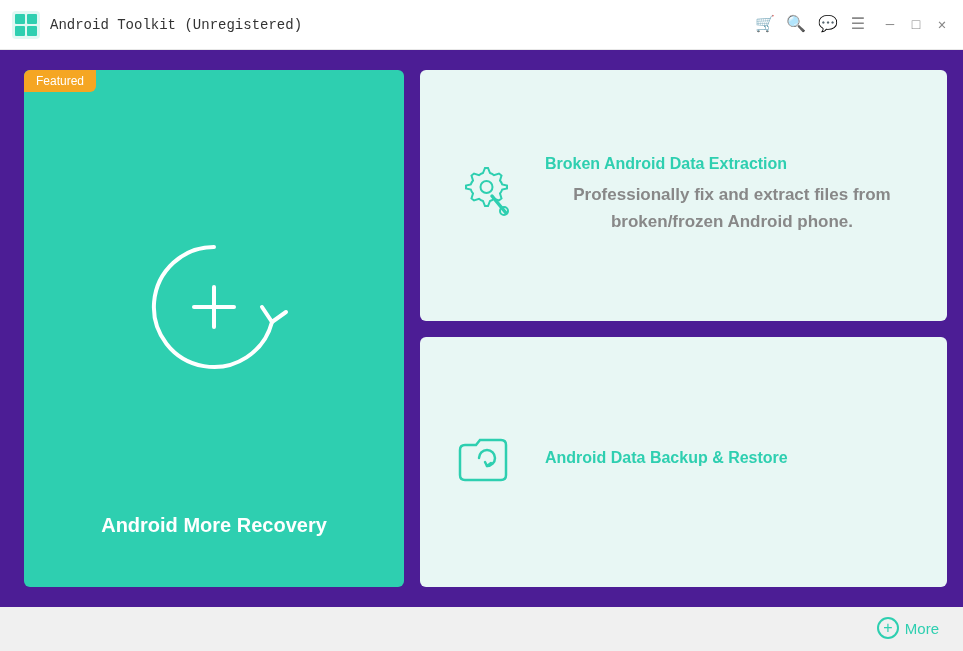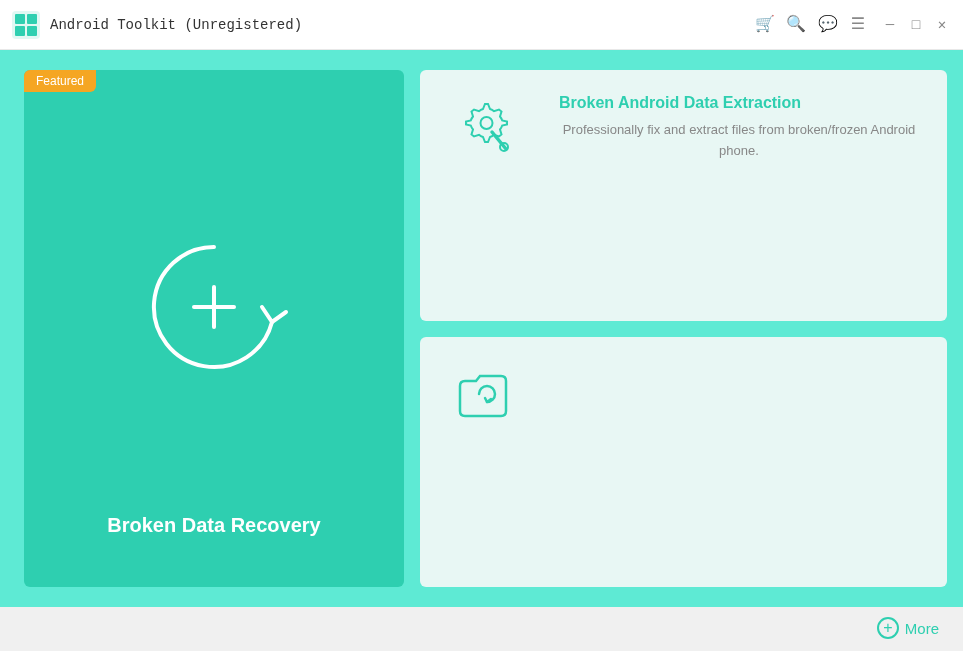--- a/index.html
+++ b/index.html
@@ -61,21 +61,21 @@
       cursor: pointer;
       font-size: 14px;
     }
 
     
     .main-content {
       flex: 1;
       padding: 20px 16px 20px 24px;
       display: flex;
       flex-direction: column;
-      background: #5eead4;
+      background: #4c1d95;
     }
 
     
     .cards-grid {
       display: flex;
       gap: 16px;
       flex: 1;
     }
 
     
@@ -136,40 +136,42 @@
       flex-direction: column;
       gap: 16px;
     }
 
     
     .side-card {
       background: #e8f7f4;
       border-radius: 6px;
       flex: 1;
       display: flex;
+      align-items: center;
       padding: 24px 28px;
-      gap: 41px;
+      gap: 27px;
       cursor: pointer;
     }
     .side-card-icon {
       flex-shrink: 0;
       color: #2ecfb0;
     }
     .side-card-text {}
     .side-card-title {
       color: #2ecfb0;
       font-size: 16px;
       font-weight: 600;
       margin-bottom: 8px;
     }
     .side-card-desc {
       color: #888;
-      font-size: 13px;
+      font-size: 17px;
       line-height: 1.6;
       text-align: center;
+      font-weight: bold;
     }
 
     
     .footer {
       display: flex;
       justify-content: flex-end;
       padding: 10px 24px 12px 0;
       background: #f0f0f0;
       flex-shrink: 0;
     }
@@ -236,21 +238,21 @@
         <svg class="recovery-circle-icon" viewBox="0 0 160 160">
 
           <path d="M80 20 A60 60 0 1 0 138 95" stroke="white" stroke-width="4" fill="none" stroke-linecap="round"></path>
 
           <polyline points="128,80 138,95 152,85" stroke="white" stroke-width="4" fill="none" stroke-linecap="round" stroke-linejoin="round"></polyline>
 
           <line x1="80" y1="60" x2="80" y2="100" stroke="white" stroke-width="4" stroke-linecap="round"></line>
           <line x1="60" y1="80" x2="100" y2="80" stroke="white" stroke-width="4" stroke-linecap="round"></line>
         </svg>
       </div>
-      <div class="featured-card-title">Broken Data Recovery</div>
+      <div class="featured-card-title">Android More Recovery</div>
     </div>
 
     <div class="right-column">
 
       <div class="side-card">
         <div class="side-card-icon">
           <svg width="70" height="70" viewBox="0 0 70 70" fill="none">
 
             <path d="M35 15 L37 10 L40 10 L42 15 C43.5 15.5 44.8 16.2 46 17.2 L51 15.5 L53.5 17.5 L52 22.5 C53 23.7 53.7 25 54.2 26.5 L59 27.5 L59 30.5 L54.2 31.5 C53.7 33 53 34.3 52 35.5 L53.5 40.5 L51 42.5 L46 40.8 C44.8 41.8 43.5 42.5 42 43 L40 48 L37 48 L35 43 C33.5 42.5 32.2 41.8 31 40.8 L26 42.5 L23.5 40.5 L25 35.5 C24 34.3 23.3 33 22.8 31.5 L18 30.5 L18 27.5 L22.8 26.5 C23.3 25 24 23.7 25 22.5 L23.5 17.5 L26 15.5 L31 17.2 C32.2 16.2 33.5 15.5 35 15Z" stroke="#2ecfb0" stroke-width="2" fill="none"></path>
             <circle cx="38.5" cy="29" r="6" stroke="#2ecfb0" stroke-width="2" fill="none"></circle>
@@ -269,20 +271,21 @@
         <div class="side-card-icon">
           <svg width="70" height="70" viewBox="0 0 70 70" fill="none">
 
             <path d="M12 25 Q12 20 17 20 L28 20 L32 15 L53 15 Q58 15 58 20 L58 50 Q58 55 53 55 L17 55 Q12 55 12 50 Z" stroke="#2ecfb0" stroke-width="2.5" fill="none"></path>
 
             <path d="M31 33 A8 8 0 1 1 39 41" stroke="#2ecfb0" stroke-width="2.5" fill="none" stroke-linecap="round"></path>
             <polyline points="37,37 39,41 43,38" stroke="#2ecfb0" stroke-width="2.5" fill="none" stroke-linecap="round" stroke-linejoin="round"></polyline>
           </svg>
         </div>
         <div class="side-card-text">
+          <div class="side-card-title">Android Data Backup &amp; Restore</div>
         </div>
       </div>
 
     </div>
   </div>
 </div>
 
 <div class="footer">
   <button class="more-btn">
     <div class="more-circle">+</div>

